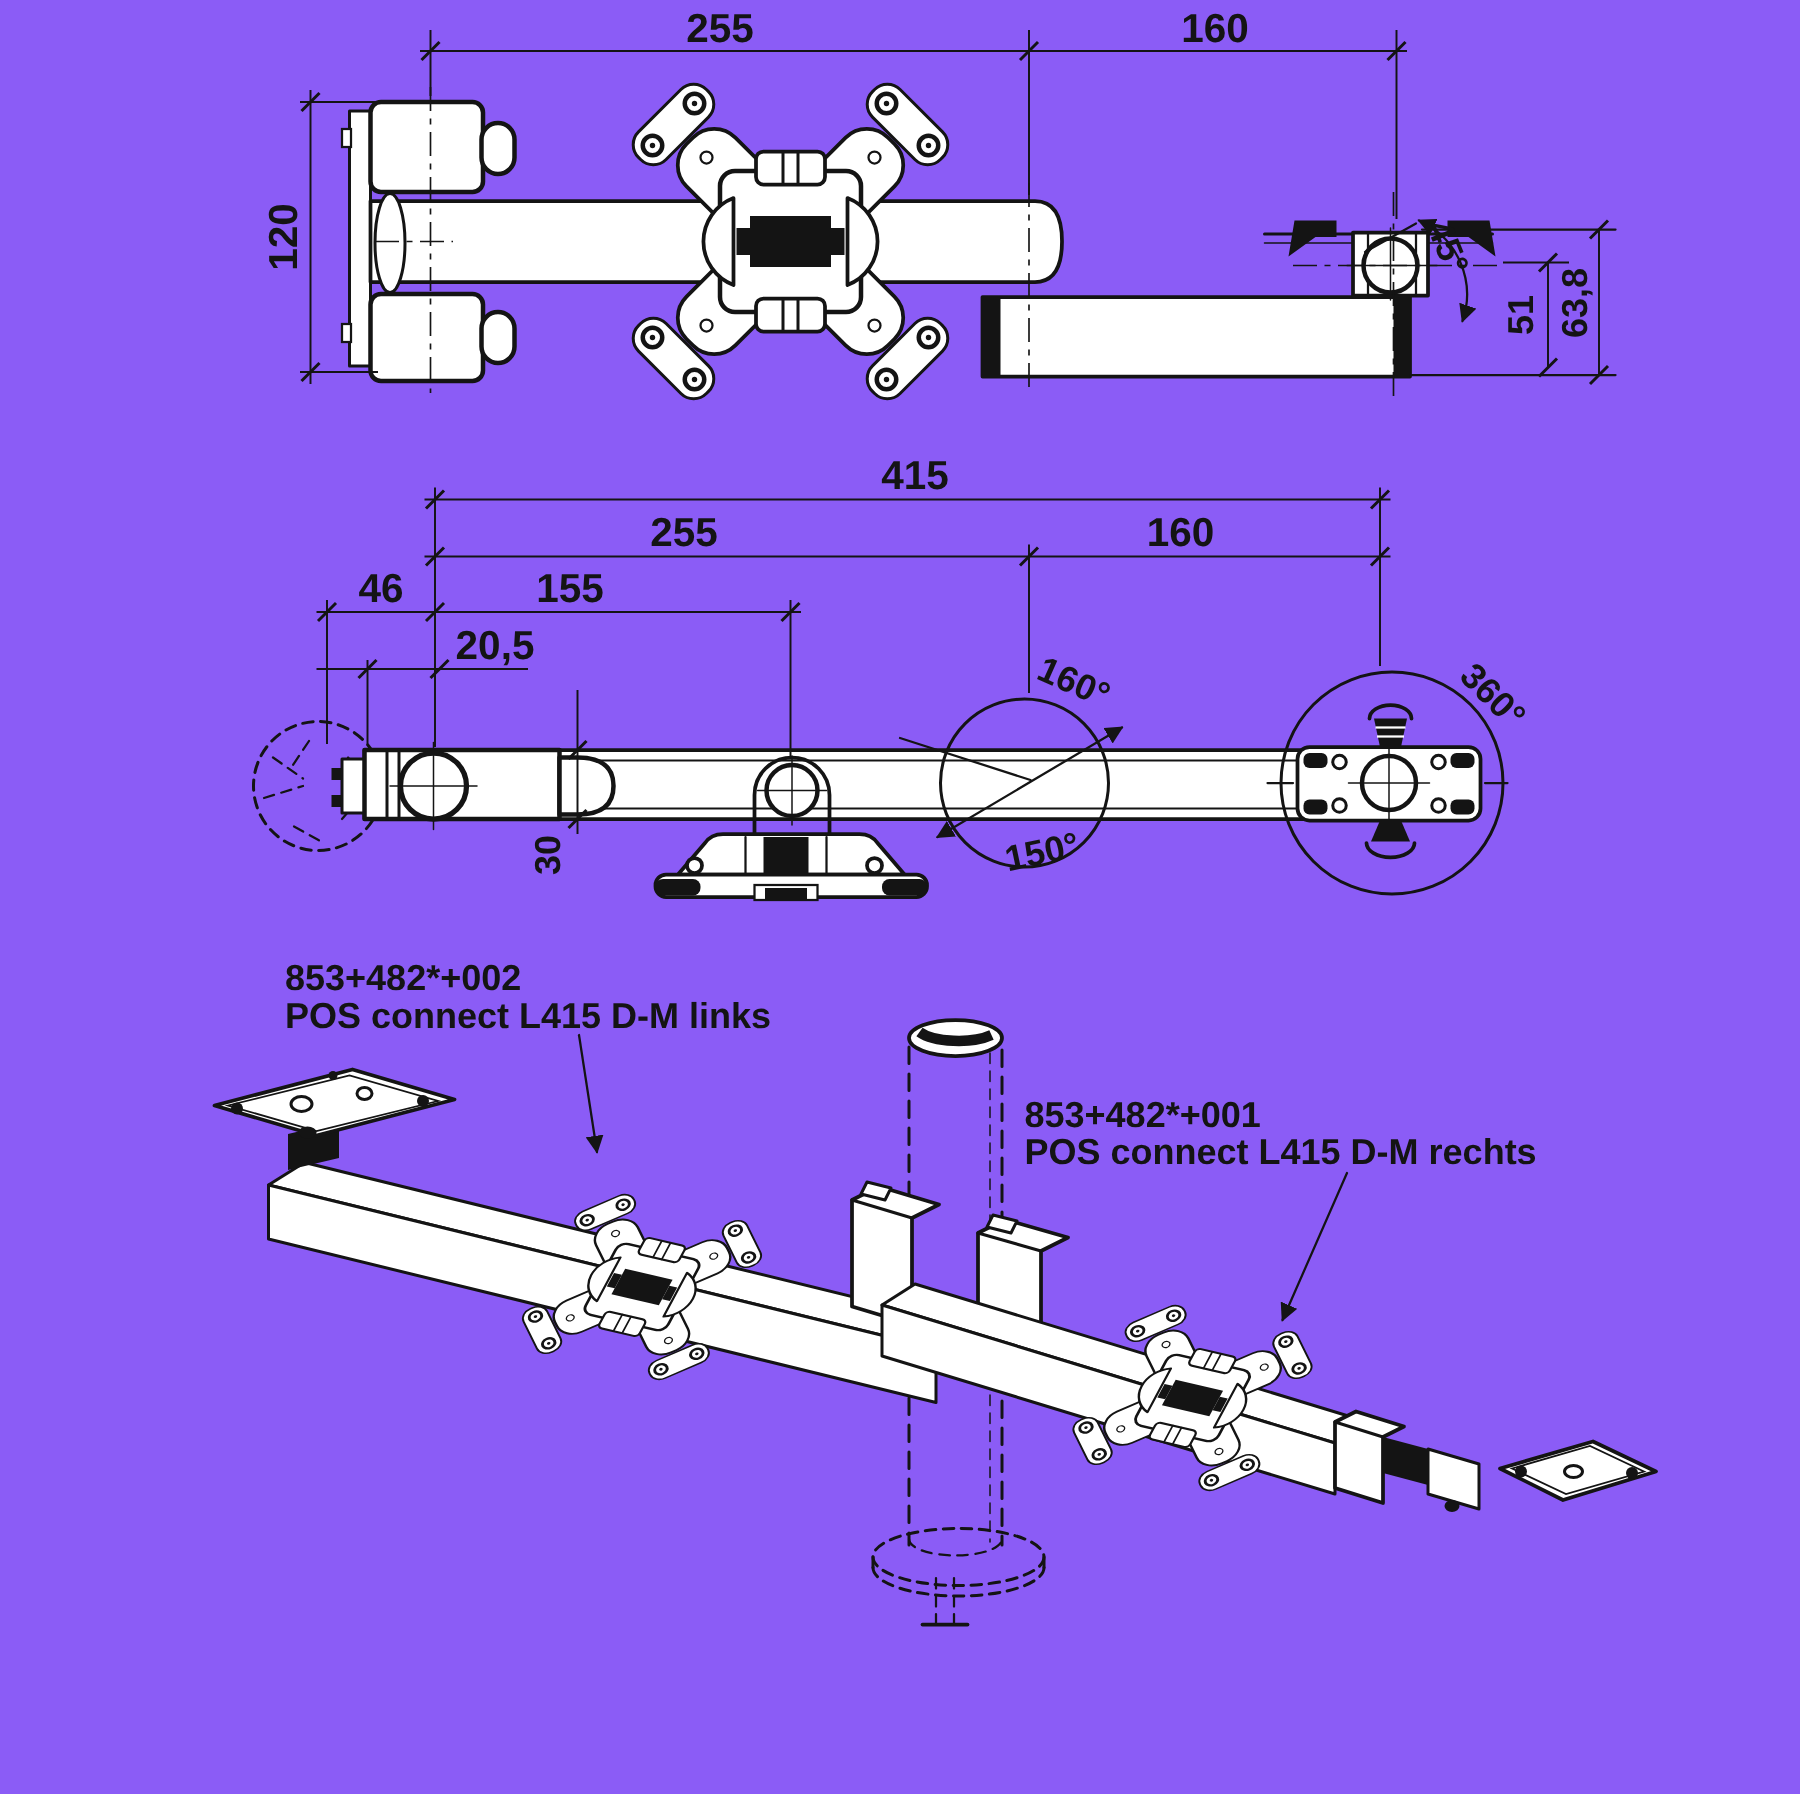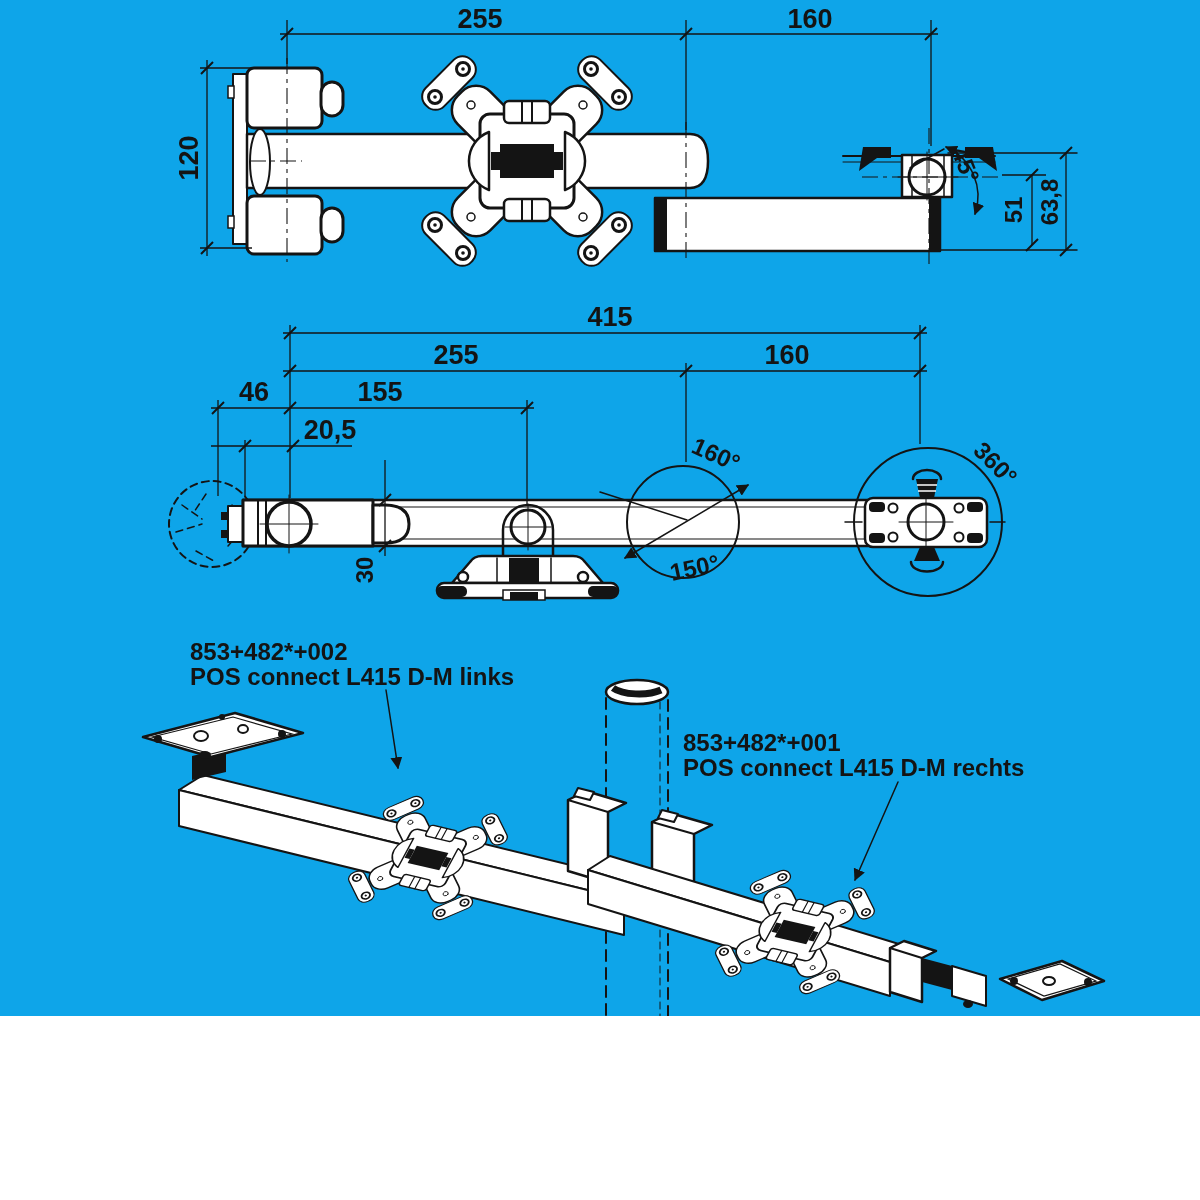--- a/index.html
+++ b/index.html
@@ -1,16 +1,16 @@
 <!DOCTYPE html>
 <html><head>
 <meta charset="utf-8">
 <style>
   html,body{margin:0;padding:0;background:#fff;}
-  #stage{width:1200px;height:1016px;background:#0ea5e9;position:relative;overflow:hidden;}
+  #stage{width:1200px;height:1196px;background:#8b5cf6;position:relative;overflow:hidden;}
   svg{display:block;}
   .s1{stroke:#141414;stroke-width:1;fill:none;stroke-linecap:round;}
   .s12{stroke:#141414;stroke-width:1.2;fill:none;stroke-linecap:round;}
   .s15{stroke:#141414;stroke-width:1.5;fill:none;stroke-linecap:round;}
   .s2{stroke:#141414;stroke-width:2;fill:none;stroke-linecap:round;stroke-linejoin:round;}
   .s25{stroke:#141414;stroke-width:2.5;fill:none;stroke-linecap:round;stroke-linejoin:round;}
   .s3{stroke:#141414;stroke-width:3;fill:none;stroke-linecap:round;stroke-linejoin:round;}
   .s35{stroke:#141414;stroke-width:3.5;fill:none;}
   .f{fill:#fff;}
   .k{fill:#141414;stroke:none;}

